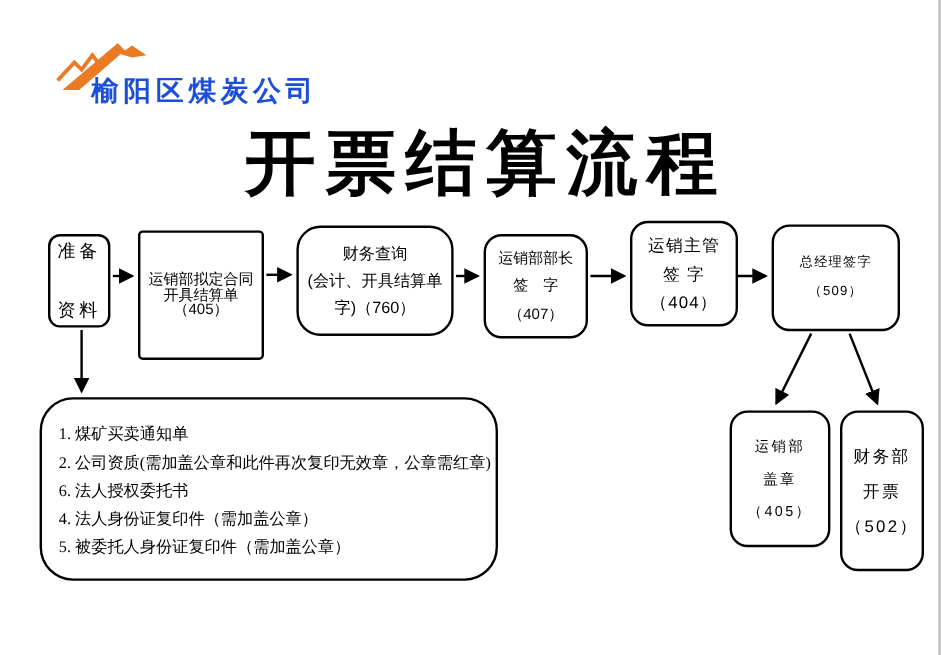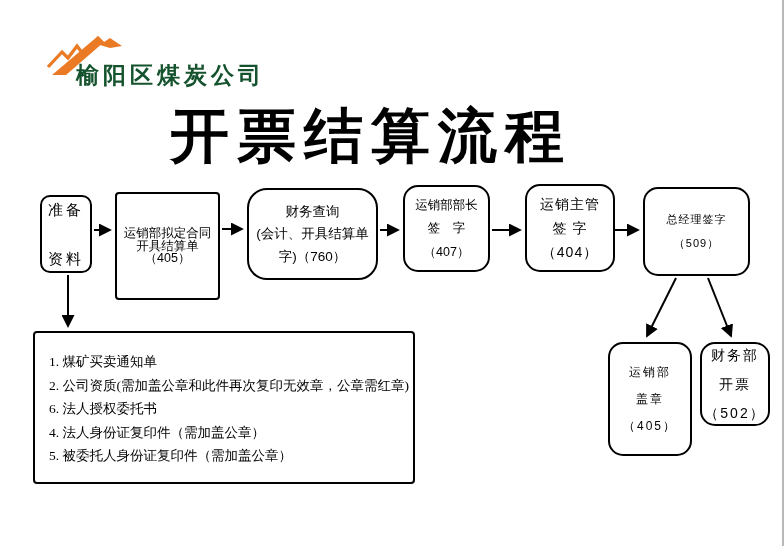--- a/index.html
+++ b/index.html
@@ -6,48 +6,48 @@
   #canvas{
     position:relative;width:784px;height:546px;background:#ffffff;
     overflow:hidden;border-right:2px solid #b9b9b9;box-sizing:border-box;
     font-family:"Liberation Sans","DejaVu Sans",sans-serif;color:#000;
   }
   
   .logo{position:absolute;left:44px;top:33px;width:240px;height:60px;}
   .logo svg{position:absolute;left:2px;top:0;}
   .logo-text{
     position:absolute;left:32px;top:27px;font-size:23px;font-weight:bold;
-    letter-spacing:4px;color:#14532d;white-space:nowrap;
+    letter-spacing:4px;color:#1d4ed8;white-space:nowrap;
     font-family:"Liberation Sans","DejaVu Sans",sans-serif;
     text-align:right;
   }
   
   .title{
-    position:absolute;left:170px;top:97px;width:470px;
+    position:absolute;left:170px;top:97px;width:470px;text-align:center;
     font-size:59px;letter-spacing:8px;font-weight:600;white-space:nowrap;
     font-family:"DejaVu Serif","Liberation Serif",serif;
   }
   
   .fbox{
     position:absolute;background:#fff;border:2px solid #000;box-sizing:border-box;
     display:flex;flex-direction:column;align-items:center;justify-content:center;
     text-align:center;line-height:1;white-space:nowrap;z-index:2;
   }
   .b1{left:40px;top:195px;width:52px;height:78px;border-radius:10px;font-size:15px;gap:34px;letter-spacing:3px;}
   .b2{left:115px;top:192px;width:105px;height:108px;border-radius:4px;font-size:12.5px;gap:0;}
   .b3{left:247px;top:188px;width:131px;height:92px;border-radius:20px;font-size:13.5px;gap:9px;justify-content:center;}
-  .b4{left:403px;top:185px;width:87px;height:87px;border-radius:15px;font-size:12.5px;gap:11px;}
+  .b4{left:403px;top:195px;width:87px;height:87px;border-radius:15px;font-size:12.5px;gap:11px;}
   .b5{left:525px;top:184px;width:90px;height:88px;border-radius:15px;font-size:14px;gap:10px;letter-spacing:1px;}
   .b6{left:643px;top:187px;width:107px;height:89px;border-radius:15px;font-size:11px;gap:13px;letter-spacing:1px;}
   .b7{left:608px;top:342px;width:84px;height:114px;border-radius:15px;font-size:12px;gap:15px;letter-spacing:2px;justify-content:center;}
-  .b8{left:700px;top:342px;width:70px;height:84px;border-radius:15px;font-size:14px;gap:15px;letter-spacing:2px;}
+  .b8{left:700px;top:342px;width:70px;height:134px;border-radius:15px;font-size:14px;gap:15px;letter-spacing:2px;}
   
   .materials{
     position:absolute;left:33px;top:331px;width:382px;height:153px;
-    border:2px solid #000;border-radius:4px;background:#fff;box-sizing:border-box;
+    border:2px solid #000;border-radius:28px;background:#fff;box-sizing:border-box;
     padding:17px 6px 4px 14px;z-index:2;
     font-family:"Liberation Serif","DejaVu Serif",serif;
   }
   .materials .mi{font-size:13.5px;line-height:23.6px;white-space:nowrap;}
   
   .arrows{position:absolute;left:0;top:0;z-index:1;pointer-events:none;}
 </style>
 </head>
 <body>
 

